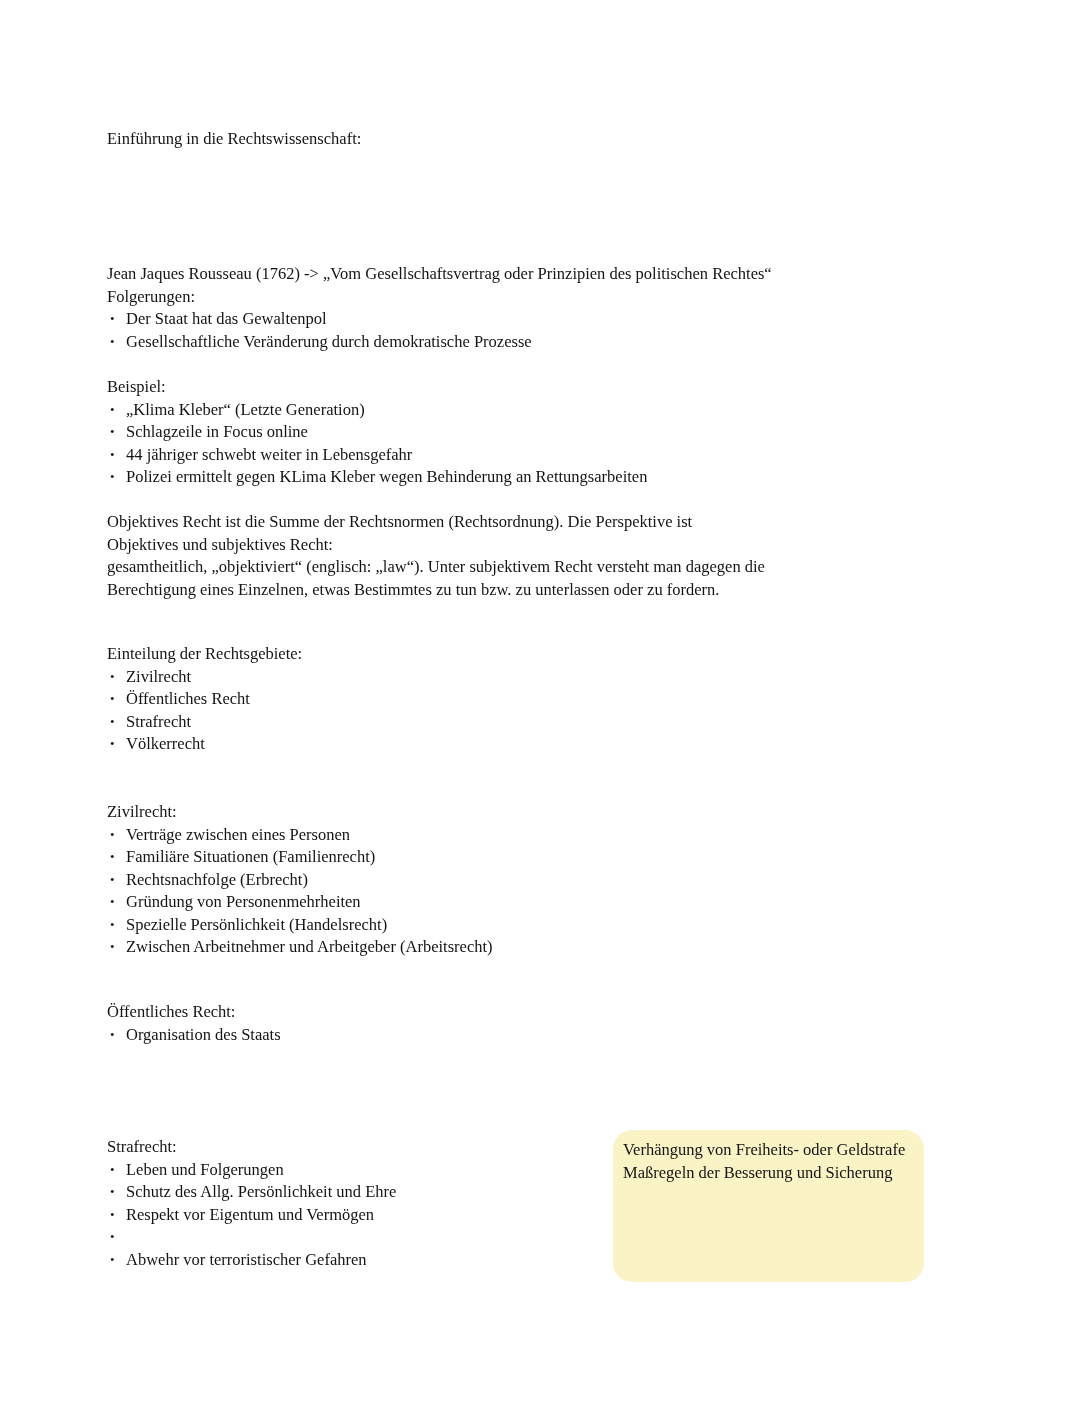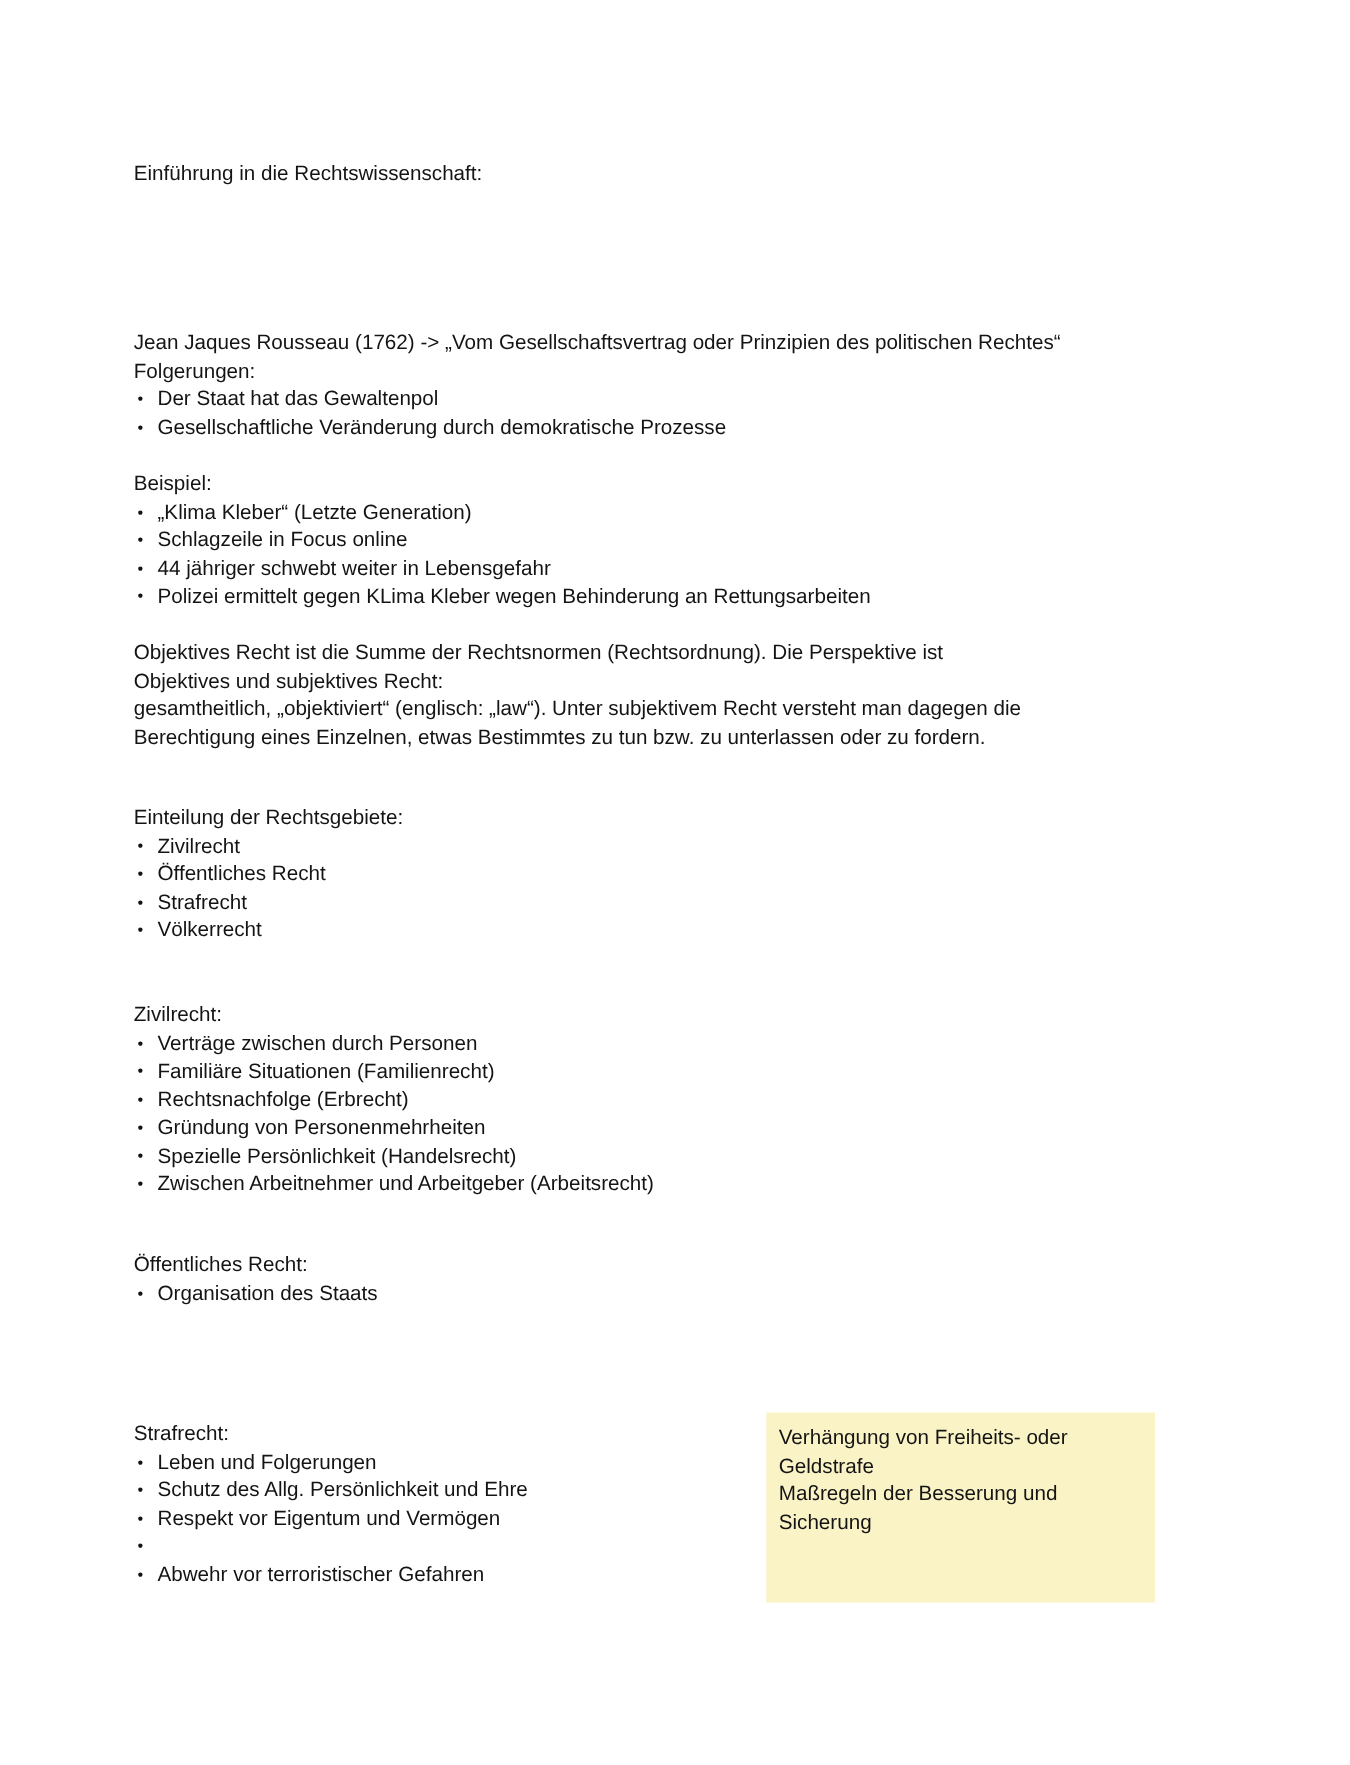--- a/index.html
+++ b/index.html
@@ -2,21 +2,21 @@
 <html><head>
 <meta charset="utf-8">
 <style>
   * { box-sizing: border-box; }
   html, body { margin: 0; padding: 0; background: #ffffff; }
   .page {
     position: relative;
     width: 1080px;
     height: 1412px;
     background: #ffffff;
-    font-family: Liberation Sans, sans-serif;
+    font-family: Liberation Serif, serif;
     font-size: 16.5px;
     line-height: 22.5px;
     color: #141414;
     overflow: hidden;
   }
   .abs {
     position: absolute;
     left: 107px;
     width: 880px;
   }
@@ -103,21 +103,21 @@
     <div class="bullet">
         <span class="dot">•</span>
         <span>Völkerrecht</span>
       </div>
   </section>
 
   <section class="abs" style="top:801px">
     <div class="line">Zivilrecht:</div>
     <div class="bullet">
         <span class="dot">•</span>
-        <span>Verträge zwischen durch Personen</span>
+        <span>Verträge zwischen eines Personen</span>
       </div>
     <div class="bullet">
         <span class="dot">•</span>
         <span>Familiäre Situationen (Familienrecht)</span>
       </div>
     <div class="bullet">
         <span class="dot">•</span>
         <span>Rechtsnachfolge (Erbrecht)</span>
       </div>
     <div class="bullet">
@@ -158,18 +158,18 @@
       </div>
     <div class="bullet">
         <span class="dot">•</span>
       </div>
     <div class="bullet">
         <span class="dot">•</span>
         <span>Abwehr vor terroristischer Gefahren</span>
       </div>
   </section>
 
-  <aside class="callout" style="background: rgb(250, 243, 198);">
+  <aside class="callout" style="background: rgb(250, 243, 198); border-radius: 19px;">
     <div>Verhängung von Freiheits- oder Geldstrafe</div>
     <div>Maßregeln der Besserung und Sicherung</div>
   </aside>
 
 </div>
 
 </body></html>

